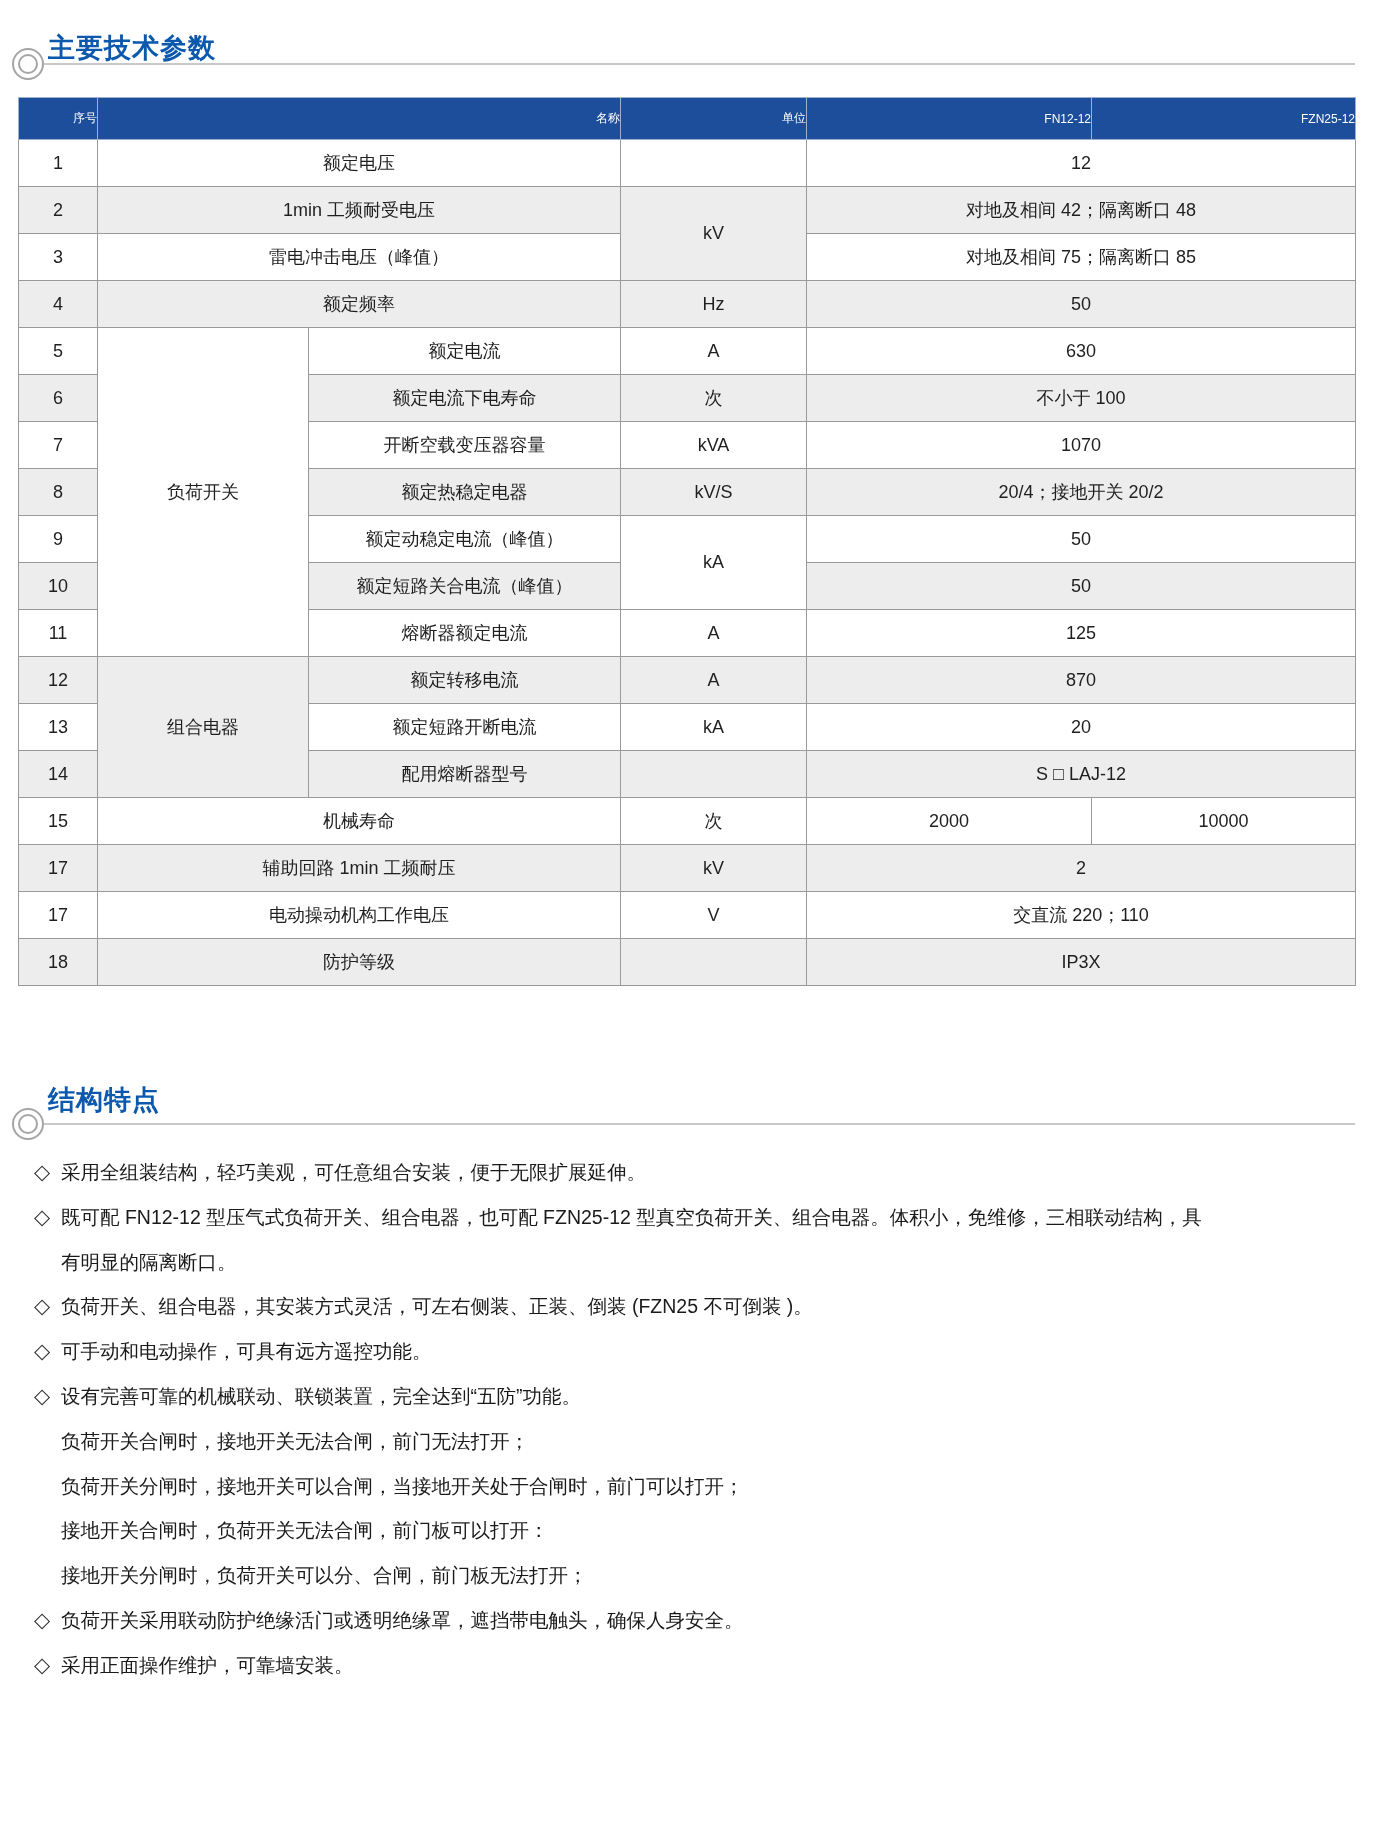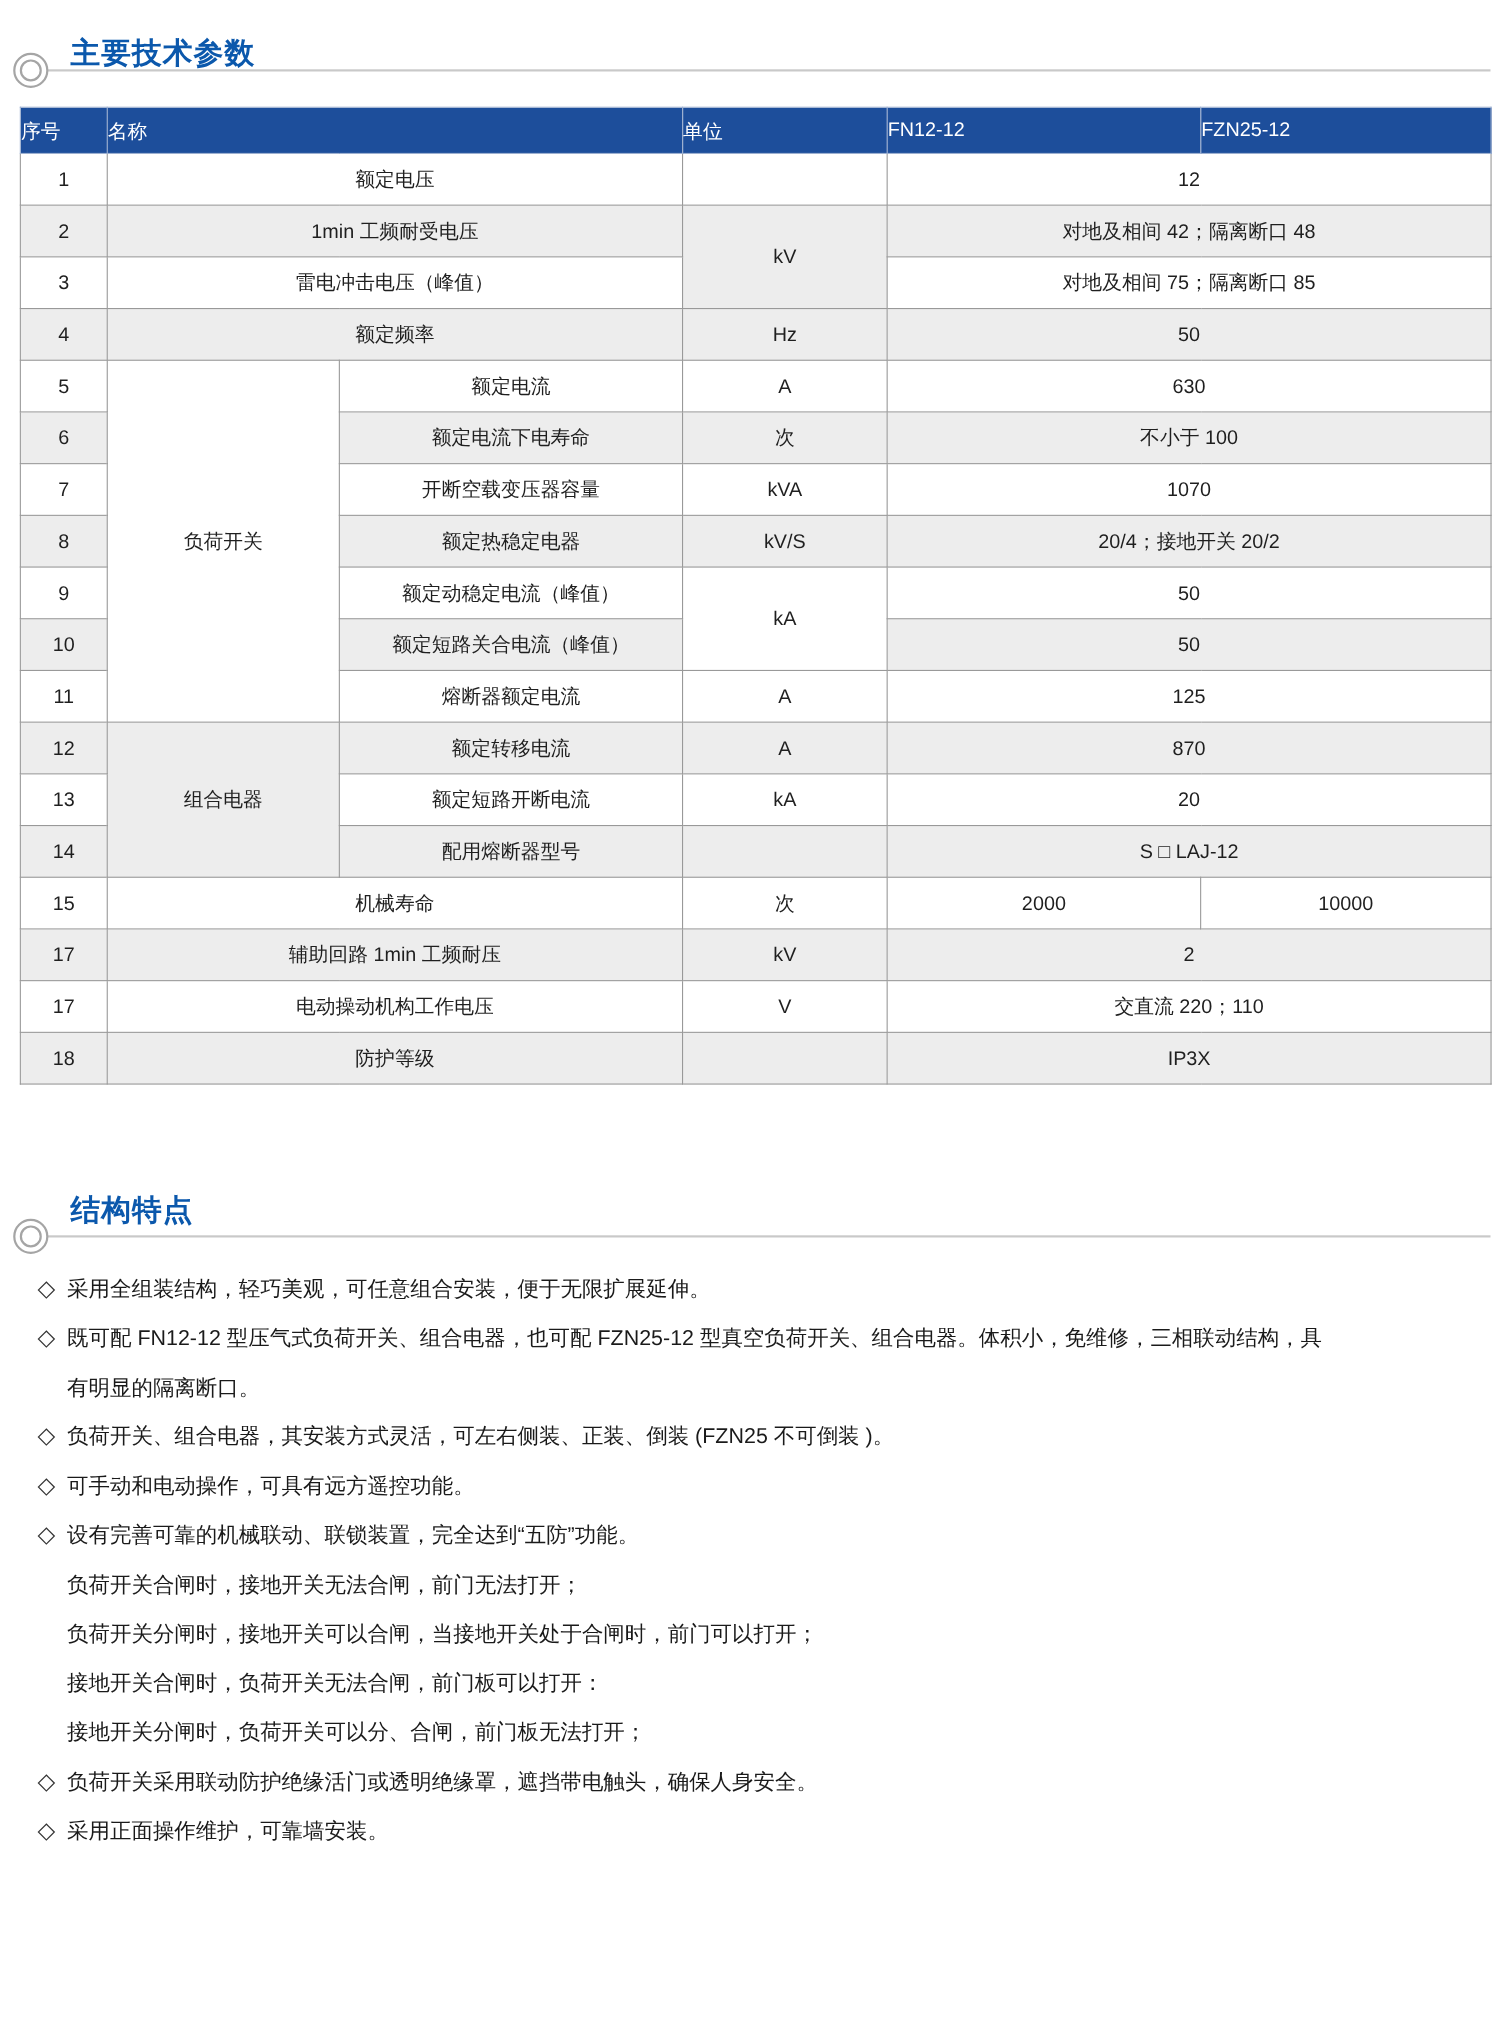--- a/index.html
+++ b/index.html
@@ -9,21 +9,21 @@
     height: 1848px;
     background: #ffffff;
     font-family: "Liberation Sans", "DejaVu Sans", sans-serif;
     color: #222;
     overflow: hidden;
   }
 
   
   .sec-title {
     position: absolute;
-    left: 64px;
+    left: 48px;
     font-size: 27px;
     font-weight: bold;
     color: #0b58ac;
     letter-spacing: 1px;
     white-space: nowrap;
   }
   .sec-line {
     position: absolute;
     left: 32px;
     right: 18px;
@@ -58,25 +58,25 @@
     left: 18px;
     top: 97px;
     width: 1337px;
     border-collapse: collapse;
     table-layout: fixed;
   }
   table.tech th {
     background: #1d4e9b;
     color: #ffffff;
     font-weight: normal;
-    font-size: 18px;
+    font-size: 12px;
     height: 41px;
     border: 1px solid #9db0d0;
     padding: 0;
-    text-align: left;
+    text-align: right;
   }
   table.tech td {
     border: 1px solid #999999;
     height: 46px;
     padding: 0 4px;
     text-align: center;
     vertical-align: middle;
     font-size: 18px;
     color: #1f1f1f;
     background: #ffffff;

